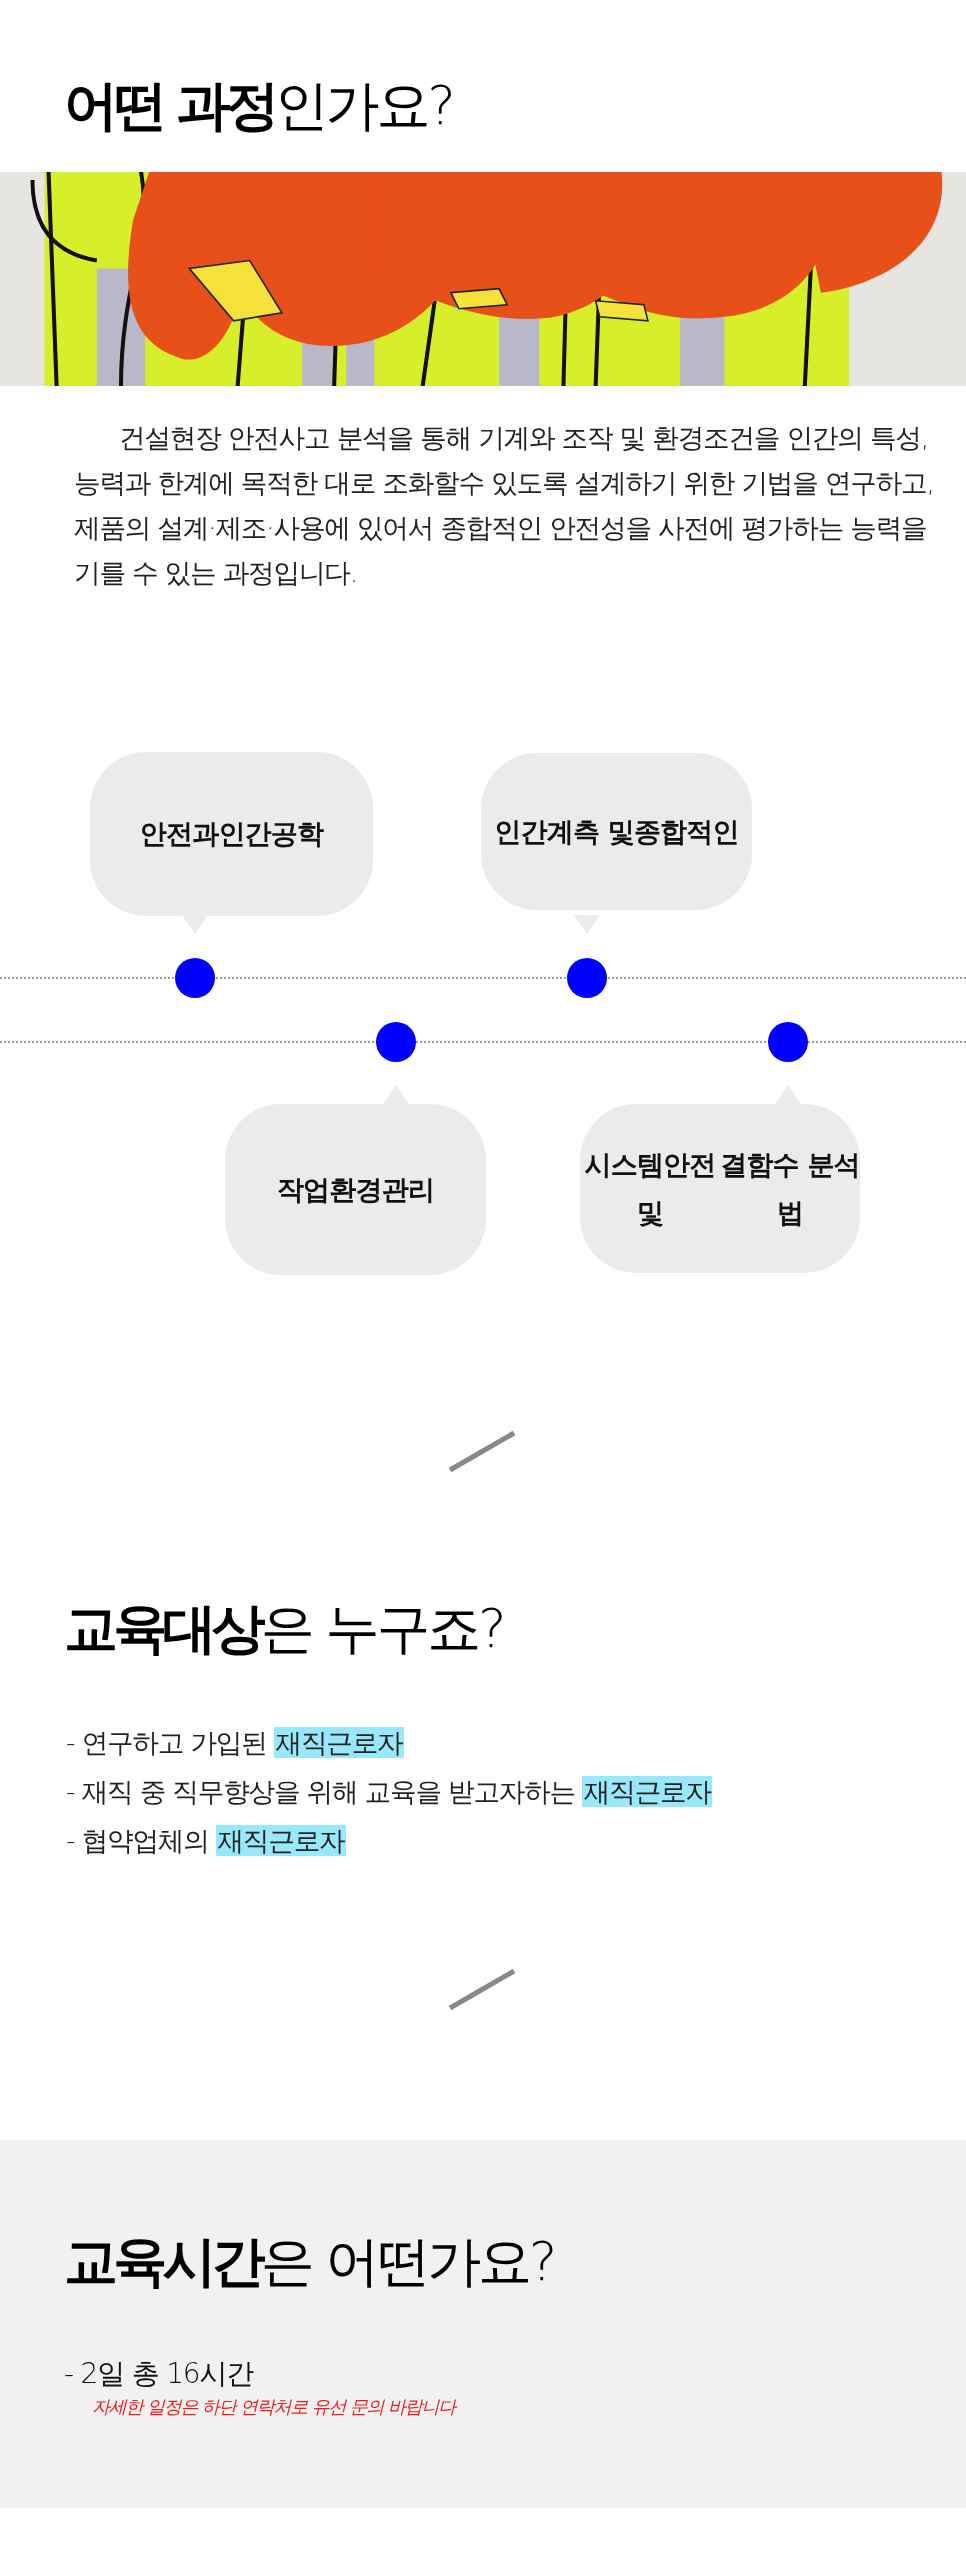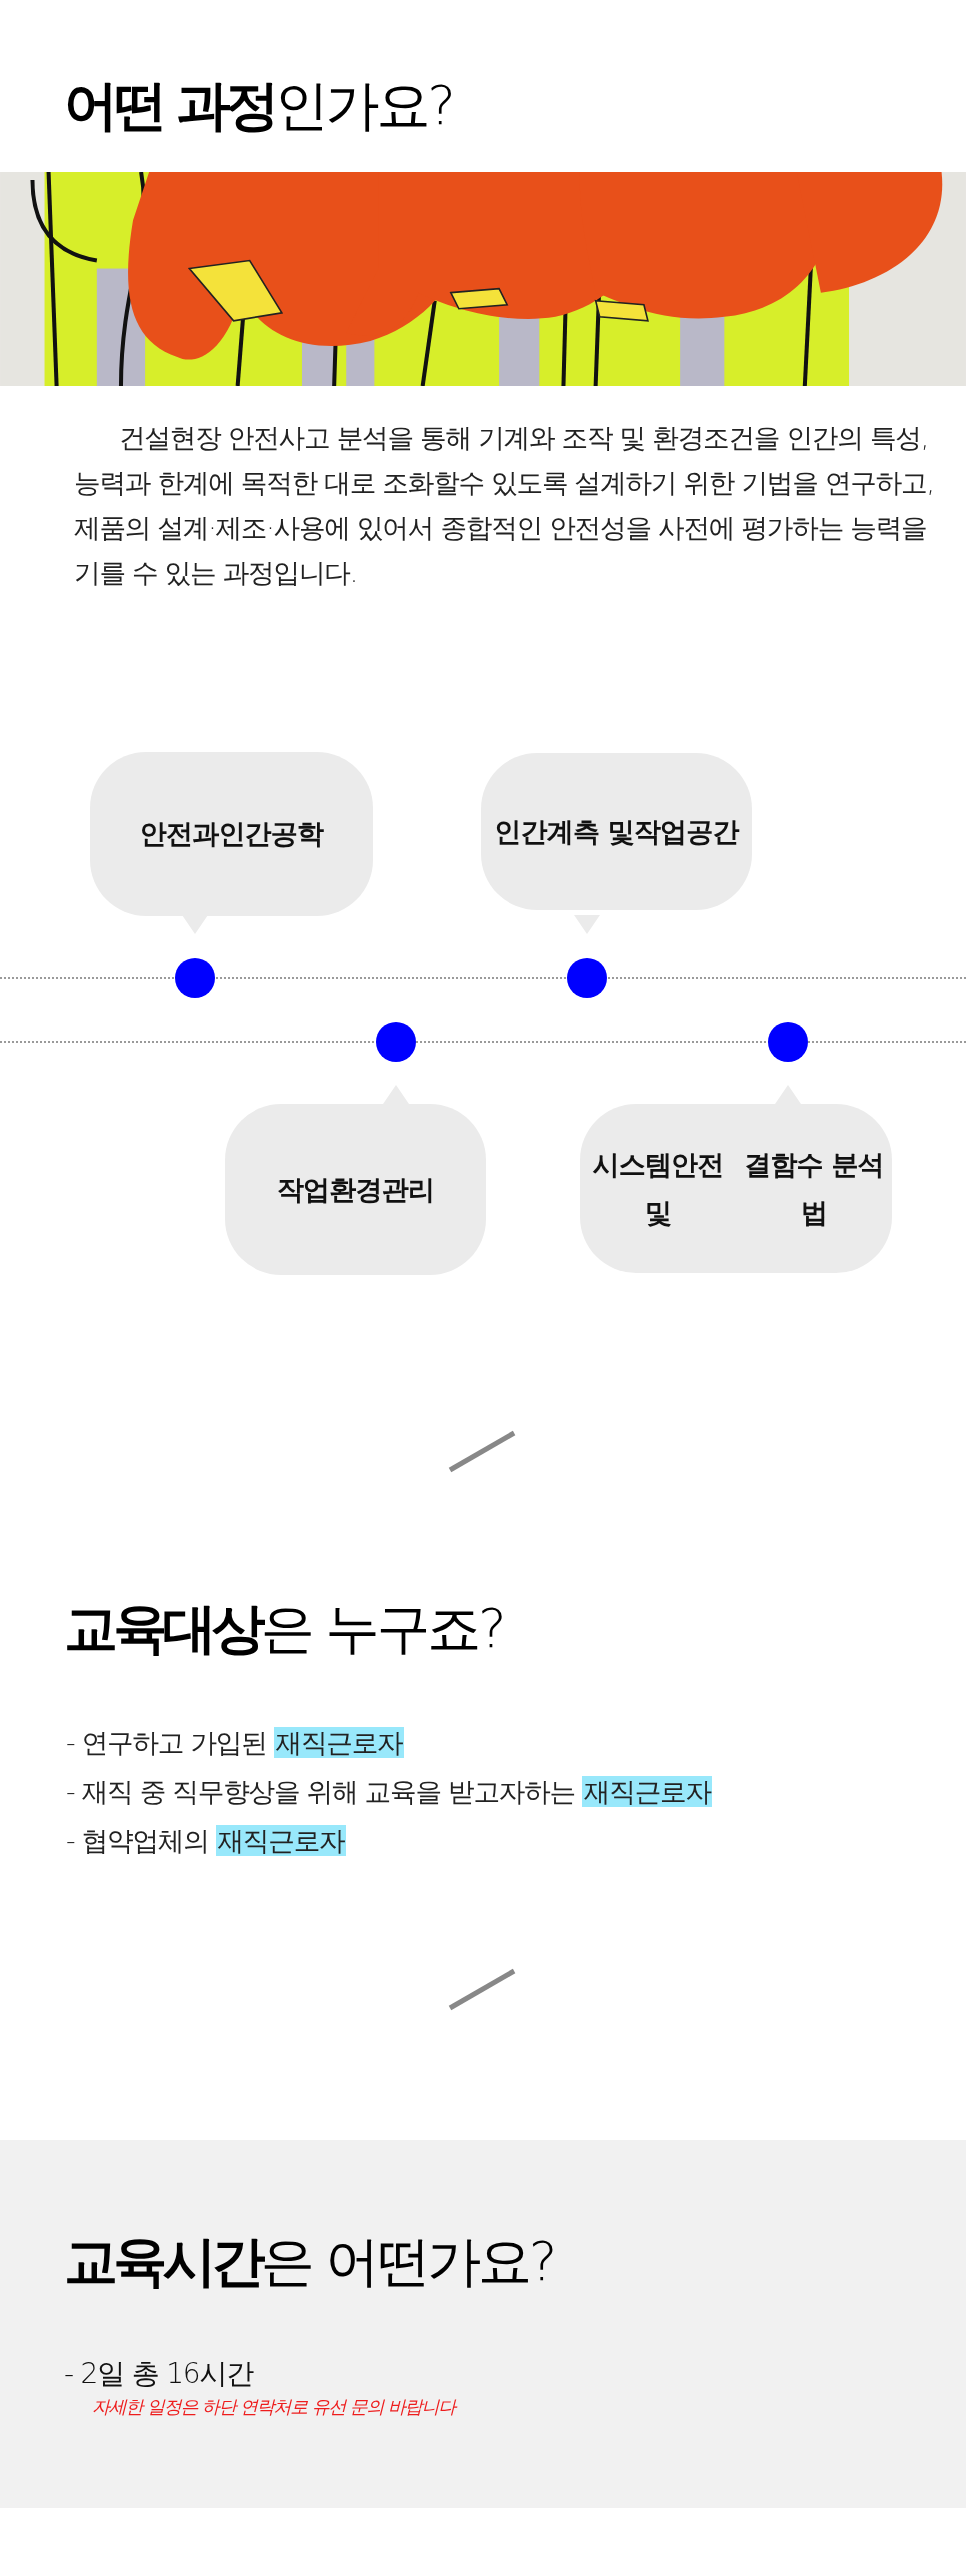--- a/index.html
+++ b/index.html
@@ -92,35 +92,35 @@
 
 <div class="bubble" style="left:90px; top:752px; width:283px; height:164px;">
   <span>안전과</span>
   <span>인간공학</span>
 </div>
 <div class="tail-down" style="left:182px; top:915px;"></div>
 <div class="dot" style="left:175px; top:958px;"></div>
 
 <div class="bubble" style="left:481px; top:753px; width:271px; height:157px;">
   <span>인간계측 및</span>
-  <span>작업공간</span>
+  <span>종합적인</span>
 </div>
 <div class="tail-down" style="left:574px; top:915px;"></div>
 <div class="dot" style="left:567px; top:958px;"></div>
 
 <div class="dot" style="left:376px; top:1022px;"></div>
 <div class="tail-up" style="left:383px; top:1085px;"></div>
 <div class="bubble" style="left:225px; top:1104px; width:261px; height:171px;align-items:center;">
   <span>작업환경</span>
   <span>관리</span>
 </div>
 
 <div class="dot" style="left:768px; top:1022px;"></div>
 <div class="tail-up" style="left:775px; top:1085px;"></div>
-<div class="bubble" style="left:580px; top:1104px; width:312px; height:169px;">
+<div class="bubble" style="left:580px; top:1104px; width:280px; height:169px;">
   <span>시스템안전 및</span>
   <span>결함수 분석법</span>
 </div>
 
 <div class="slash" style="left:445px; top:1449px;"></div>
 
 <div id="h2" class="heading">
   <span class="bold">교육대상</span><span class="light">은 누구죠?</span>
 </div>
 

